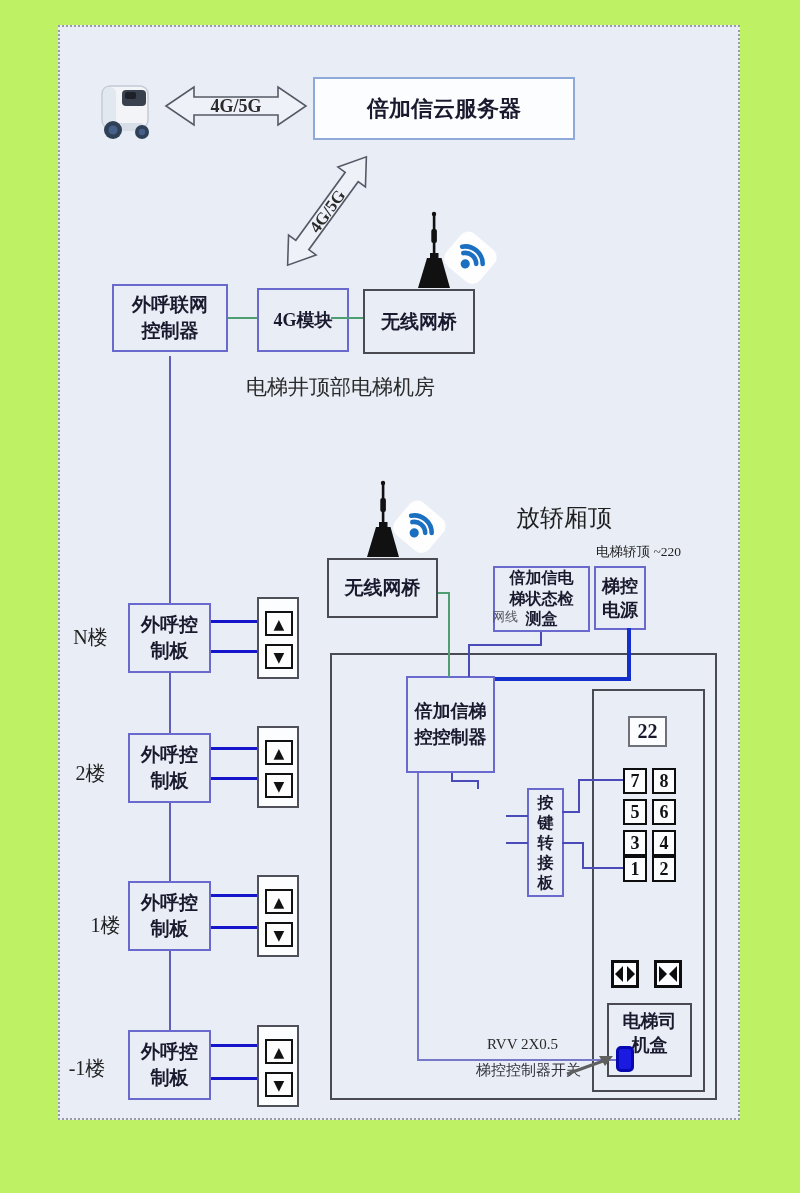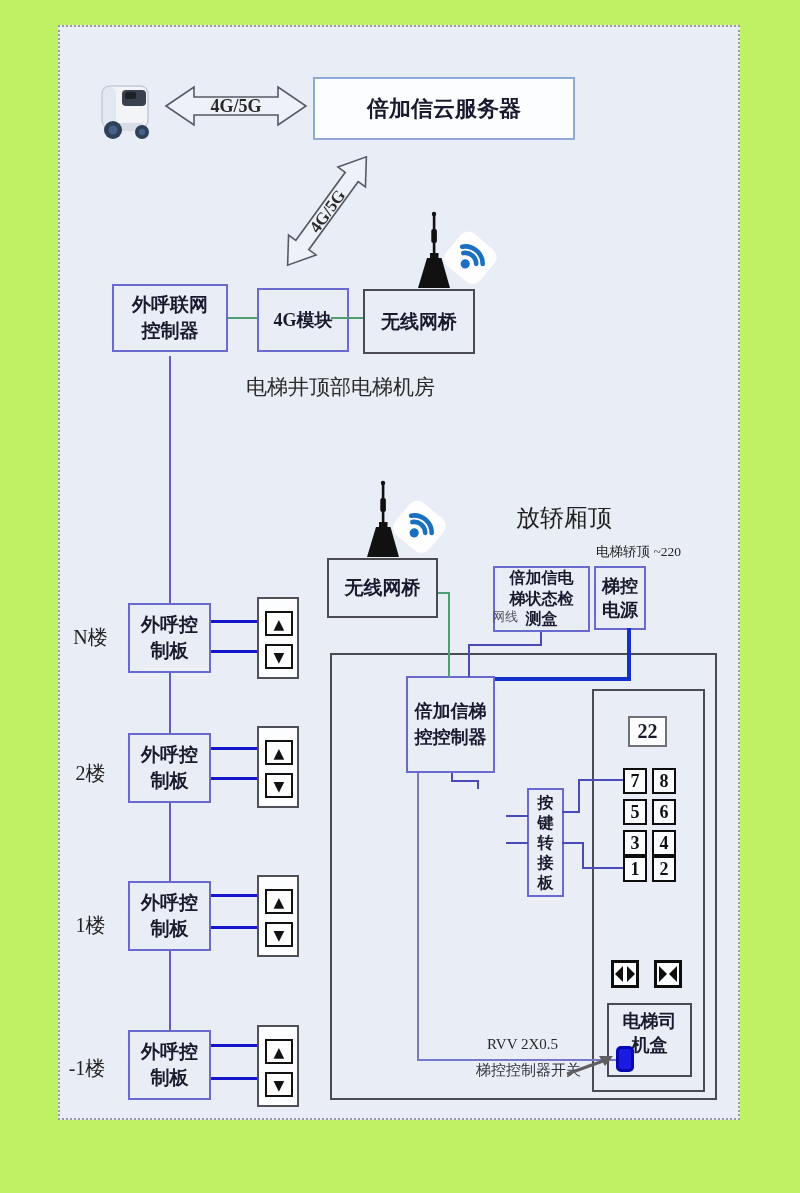--- a/index.html
+++ b/index.html
@@ -135,21 +135,21 @@
   <div class="wire call" style="left:211px;top:777px;width:46px;height:3px;"></div>
   <div class="btnpanel" style="left:257px;top:726px;width:42px;height:82px;">
     <div class="udbtn" style="top:12px;">
       <span>▲</span>
       </div>
     <div class="udbtn" style="top:45px;">
       <span>▼</span>
       </div>
   </div>
 
-  <div class="lbl" style="left:63px;top:912px;width:55px;text-align:center;font-size:20px;">1楼</div>
+  <div class="lbl" style="left:78px;top:912px;width:55px;text-align:center;font-size:20px;">1楼</div>
   <div class="box bbox" style="left:128px;top:881px;width:83px;height:70px;font-size:19px;line-height:1.35;">
     <span>外呼控</span>
     <span>制板</span>
   </div>
   <div class="wire call" style="left:211px;top:894px;width:46px;height:3px;"></div>
   <div class="wire call" style="left:211px;top:926px;width:46px;height:3px;"></div>
   <div class="btnpanel" style="left:257px;top:875px;width:42px;height:82px;">
     <div class="udbtn" style="top:12px;">
       <span>▲</span>
       </div>

